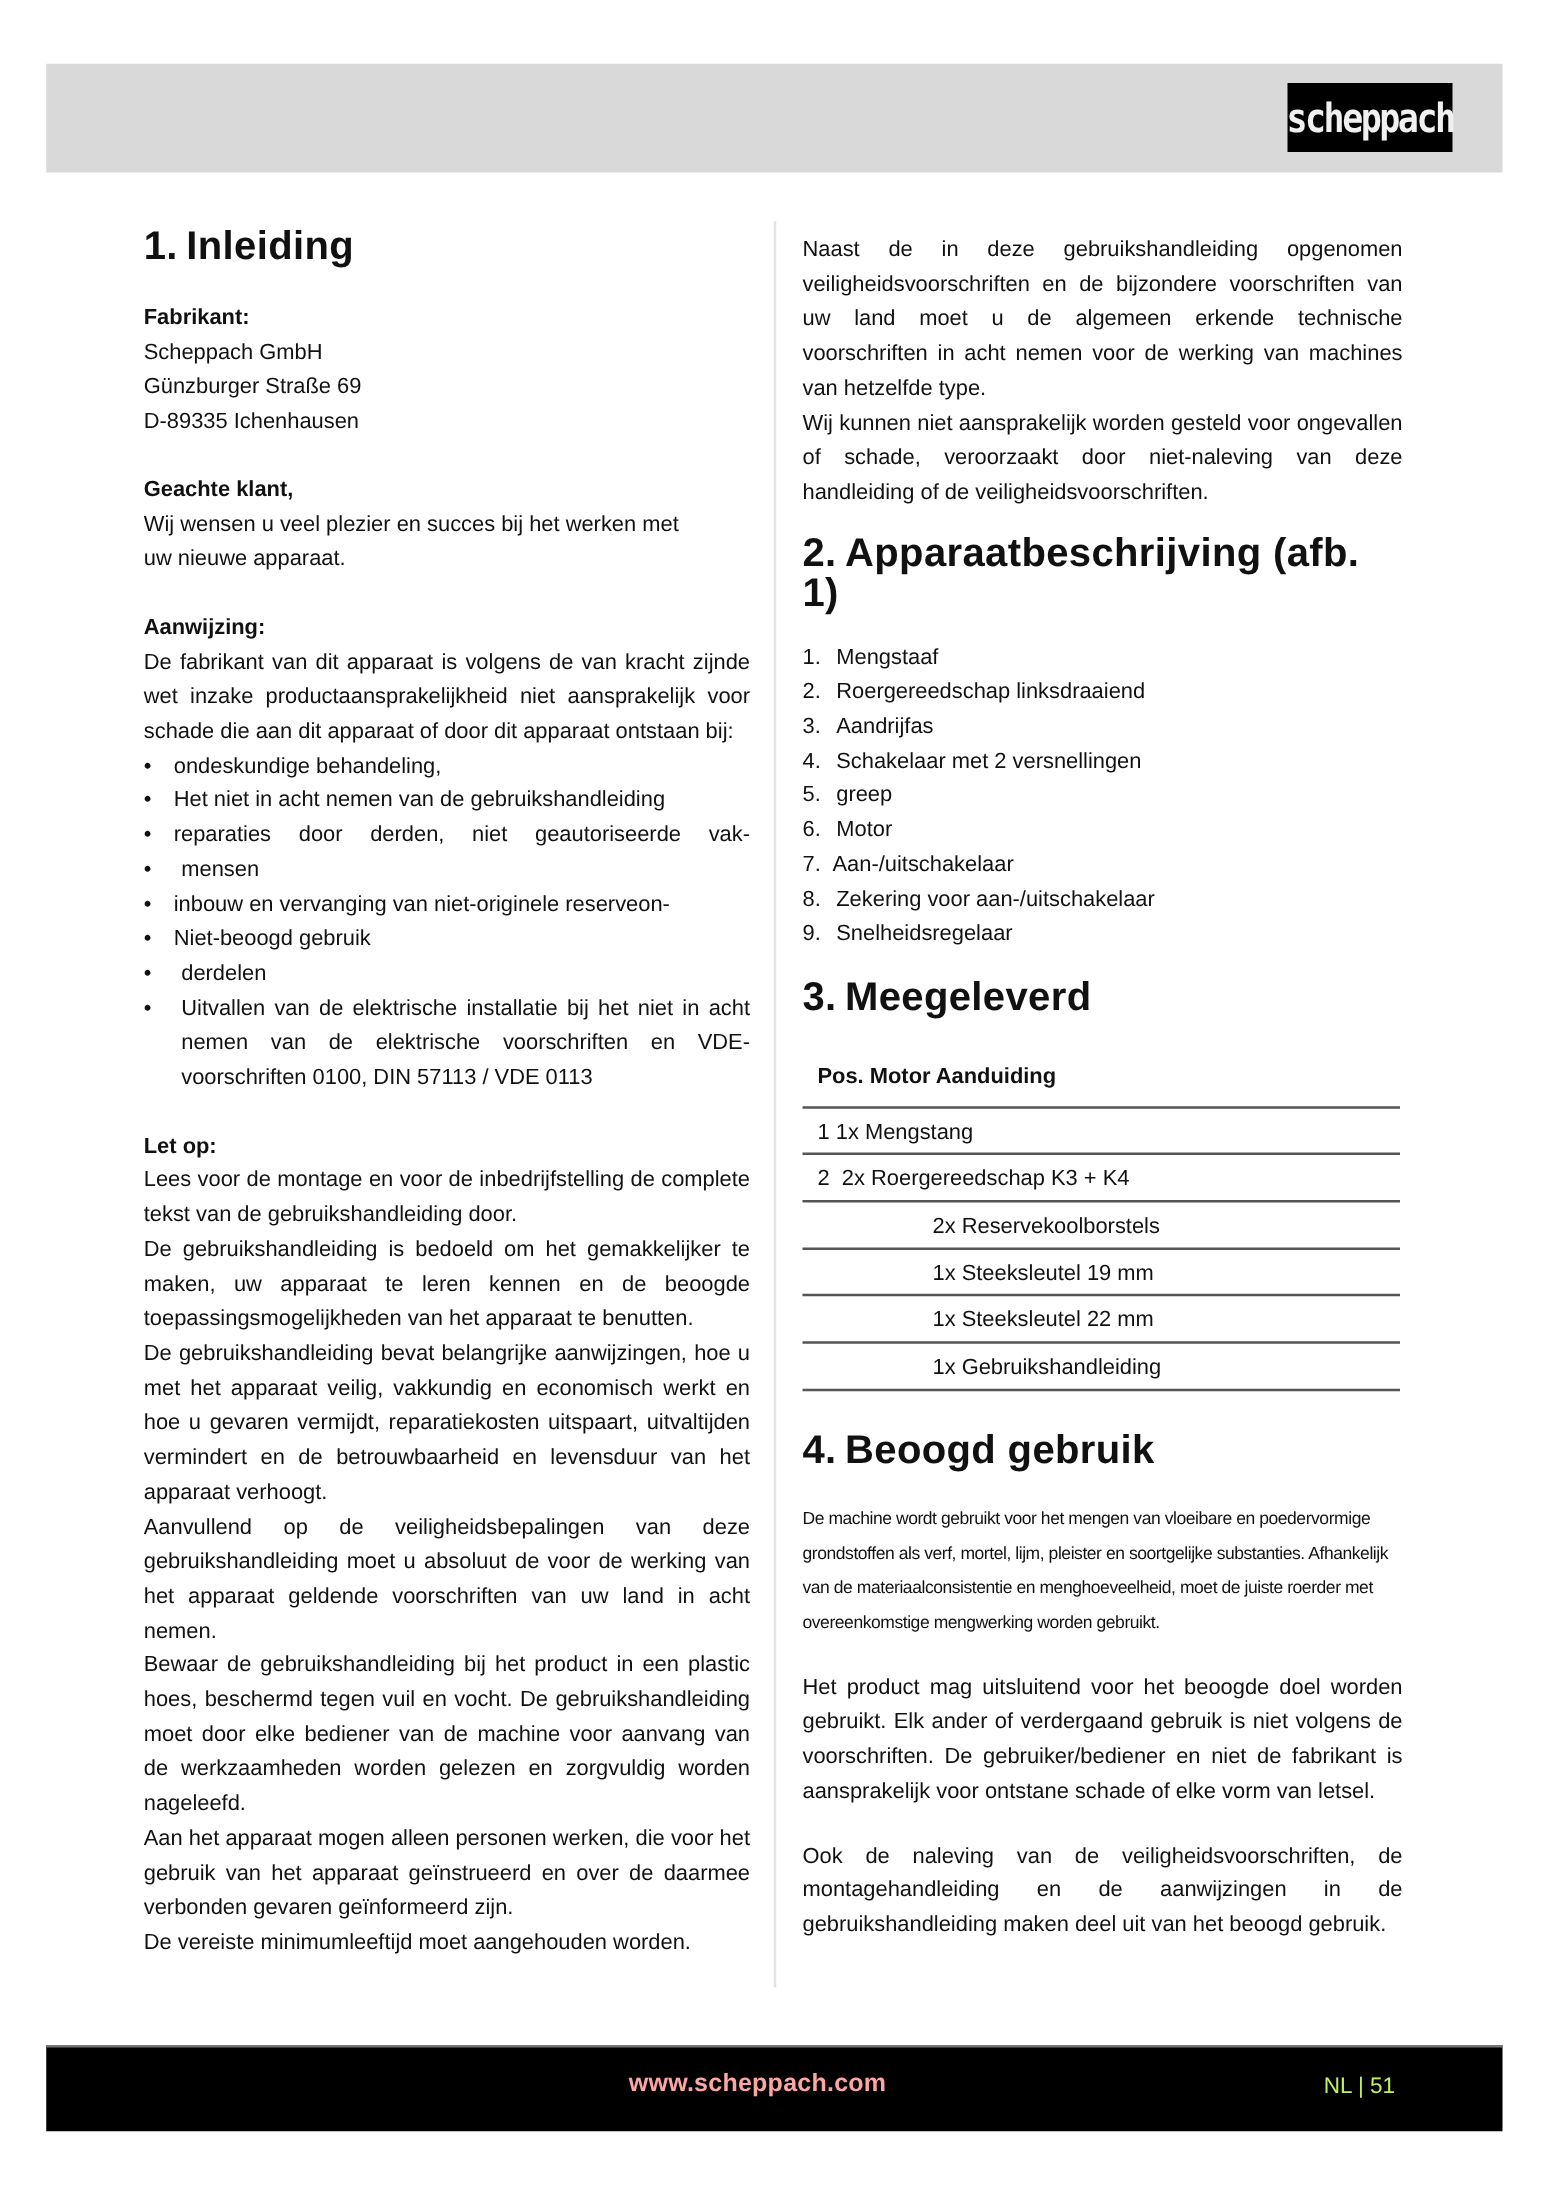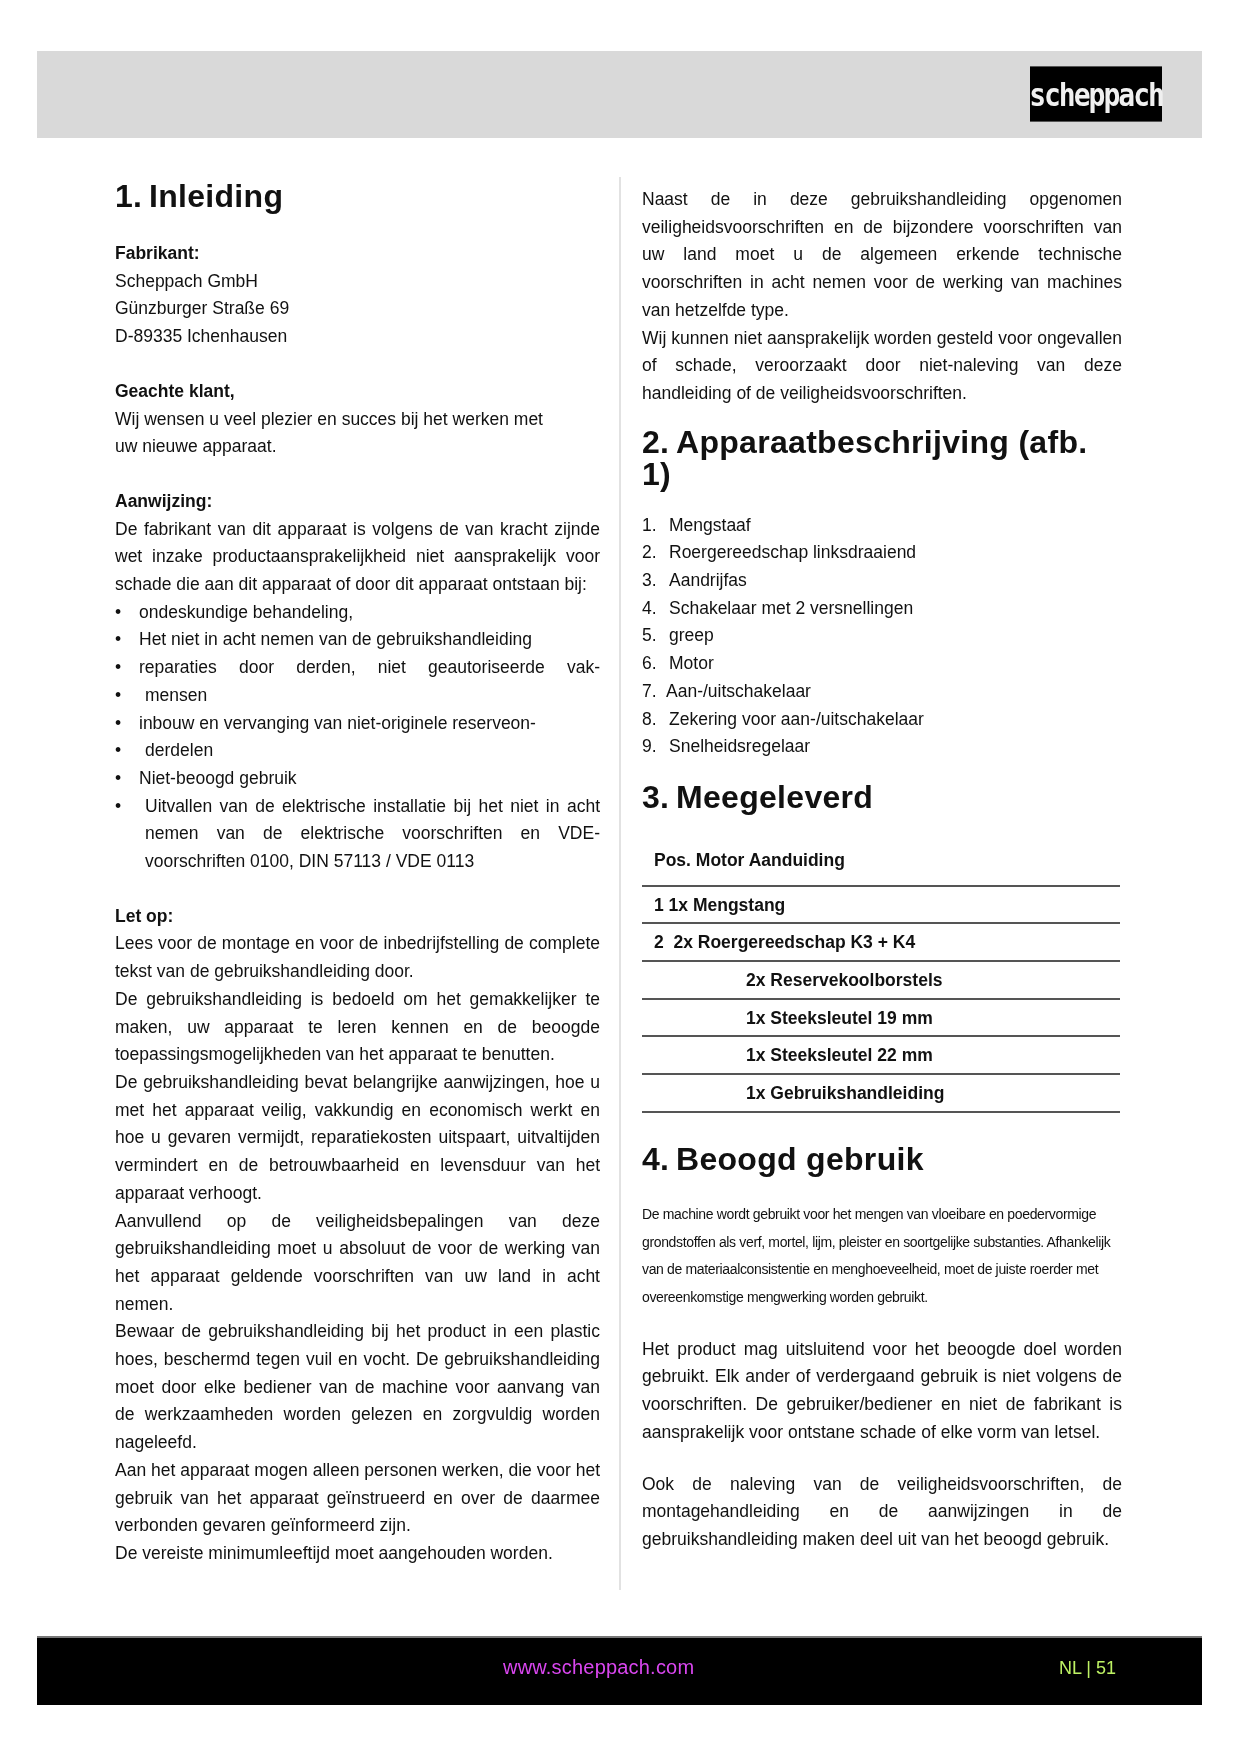--- a/index.html
+++ b/index.html
@@ -41,30 +41,30 @@
   ol.desc { list-style: none; margin: 0; padding: 0; }
   ol.desc li span.n { display: inline-block; width: 27px; }
   table.supply {
     border-collapse: collapse; width: 478px; font-size: 17.5px; margin-left: 0;
   }
   table.supply th {
     text-align: left; font-weight: bold; padding: 6px 12px 10px 12px;
     border-bottom: 2px solid #555;
   }
   table.supply td {
-    padding: 5px 12px 3px 12px; border-bottom: 2px solid #555; height: 26px; font-weight: bold;
+    padding: 5px 12px 3px 12px; border-bottom: 2px solid #555; height: 26px;
   }
   td .indent { padding-left: 92px; }
   .small-tight { font-size: 14px; letter-spacing: -0.35px; }
   .footer {
     position: absolute; left: 37px; top: 1636px; width: 1165px; height: 67px;
     background: #000; border-top: 2px solid #777;
   }
   .footer-url {
-    position: absolute; left: 466px; top: 18px; color: #d946ef; font-weight: normal;
+    position: absolute; left: 466px; top: 18px; color: #fca5a5; font-weight: bold;
     font-size: 20px; letter-spacing: 0.2px;
   }
   .footer-page {
     position: absolute; left: 1022px; top: 20px; color: #bef264; font-size: 18px;
   }
 </style>
 </head>
 <body>
 
 <div class="header-band"></div>
@@ -87,22 +87,22 @@
   <div>uw nieuwe apparaat.</div>
   <div class="gap-l"></div>
   <div class="label">Aanwijzing:</div>
   <p class="justify">De fabrikant van dit apparaat is volgens de van kracht zijnde wet inzake productaansprakelijkheid niet aansprakelijk voor schade die aan dit apparaat of door dit apparaat ontstaan bij:</p>
   <ul class="bullets">
     <li>ondeskundige behandeling,</li>
     <li>Het niet in acht nemen van de gebruikshandleiding</li>
     <li style="text-align:justify;text-align-last:justify"><span>reparaties door derden, niet geautoriseerde vak-</span></li>
     <li style="padding-left:30px"><span>mensen</span></li>
     <li><span>inbouw en vervanging van niet-originele reserveon-</span></li>
+    <li>Niet-beoogd gebruik</li>
     <li style="padding-left:30px"><span>derdelen</span></li>
-    <li>Niet-beoogd gebruik</li>
     <li style="padding-left:30px;text-align:justify;text-align-last:left"><span>Uitvallen van de elektrische installatie bij het niet in acht nemen van de elektrische voorschriften en VDE-voorschriften 0100, DIN 57113 / VDE 0113</span></li>
   </ul>
   <div class="gap-l"></div>
   <div class="label">Let op:</div>
   <p class="justify">Lees voor de montage en voor de inbedrijfstelling de complete tekst van de gebruikshandleiding door.</p>
   <p class="justify">De gebruikshandleiding is bedoeld om het gemakkelijker te maken, uw apparaat te leren kennen en de beoogde toepassingsmogelijkheden van het apparaat te benutten.</p>
   <p class="justify">De gebruikshandleiding bevat belangrijke aanwijzingen, hoe u met het apparaat veilig, vakkundig en economisch werkt en hoe u gevaren vermijdt, reparatiekosten uitspaart, uitvaltijden vermindert en de betrouwbaarheid en levensduur van het apparaat verhoogt.</p>
   <p class="justify">Aanvullend op de veiligheidsbepalingen van deze gebruikshandleiding moet u absoluut de voor de werking van het apparaat geldende voorschriften van uw land in acht nemen.</p>
   <p class="justify">Bewaar de gebruikshandleiding bij het product in een plastic hoes, beschermd tegen vuil en vocht. De gebruikshandleiding moet door elke bediener van de machine voor aanvang van de werkzaamheden worden gelezen en zorgvuldig worden nageleefd.</p>
   <p class="justify">Aan het apparaat mogen alleen personen werken, die voor het gebruik van het apparaat geïnstrueerd en over de daarmee verbonden gevaren geïnformeerd zijn.</p>

